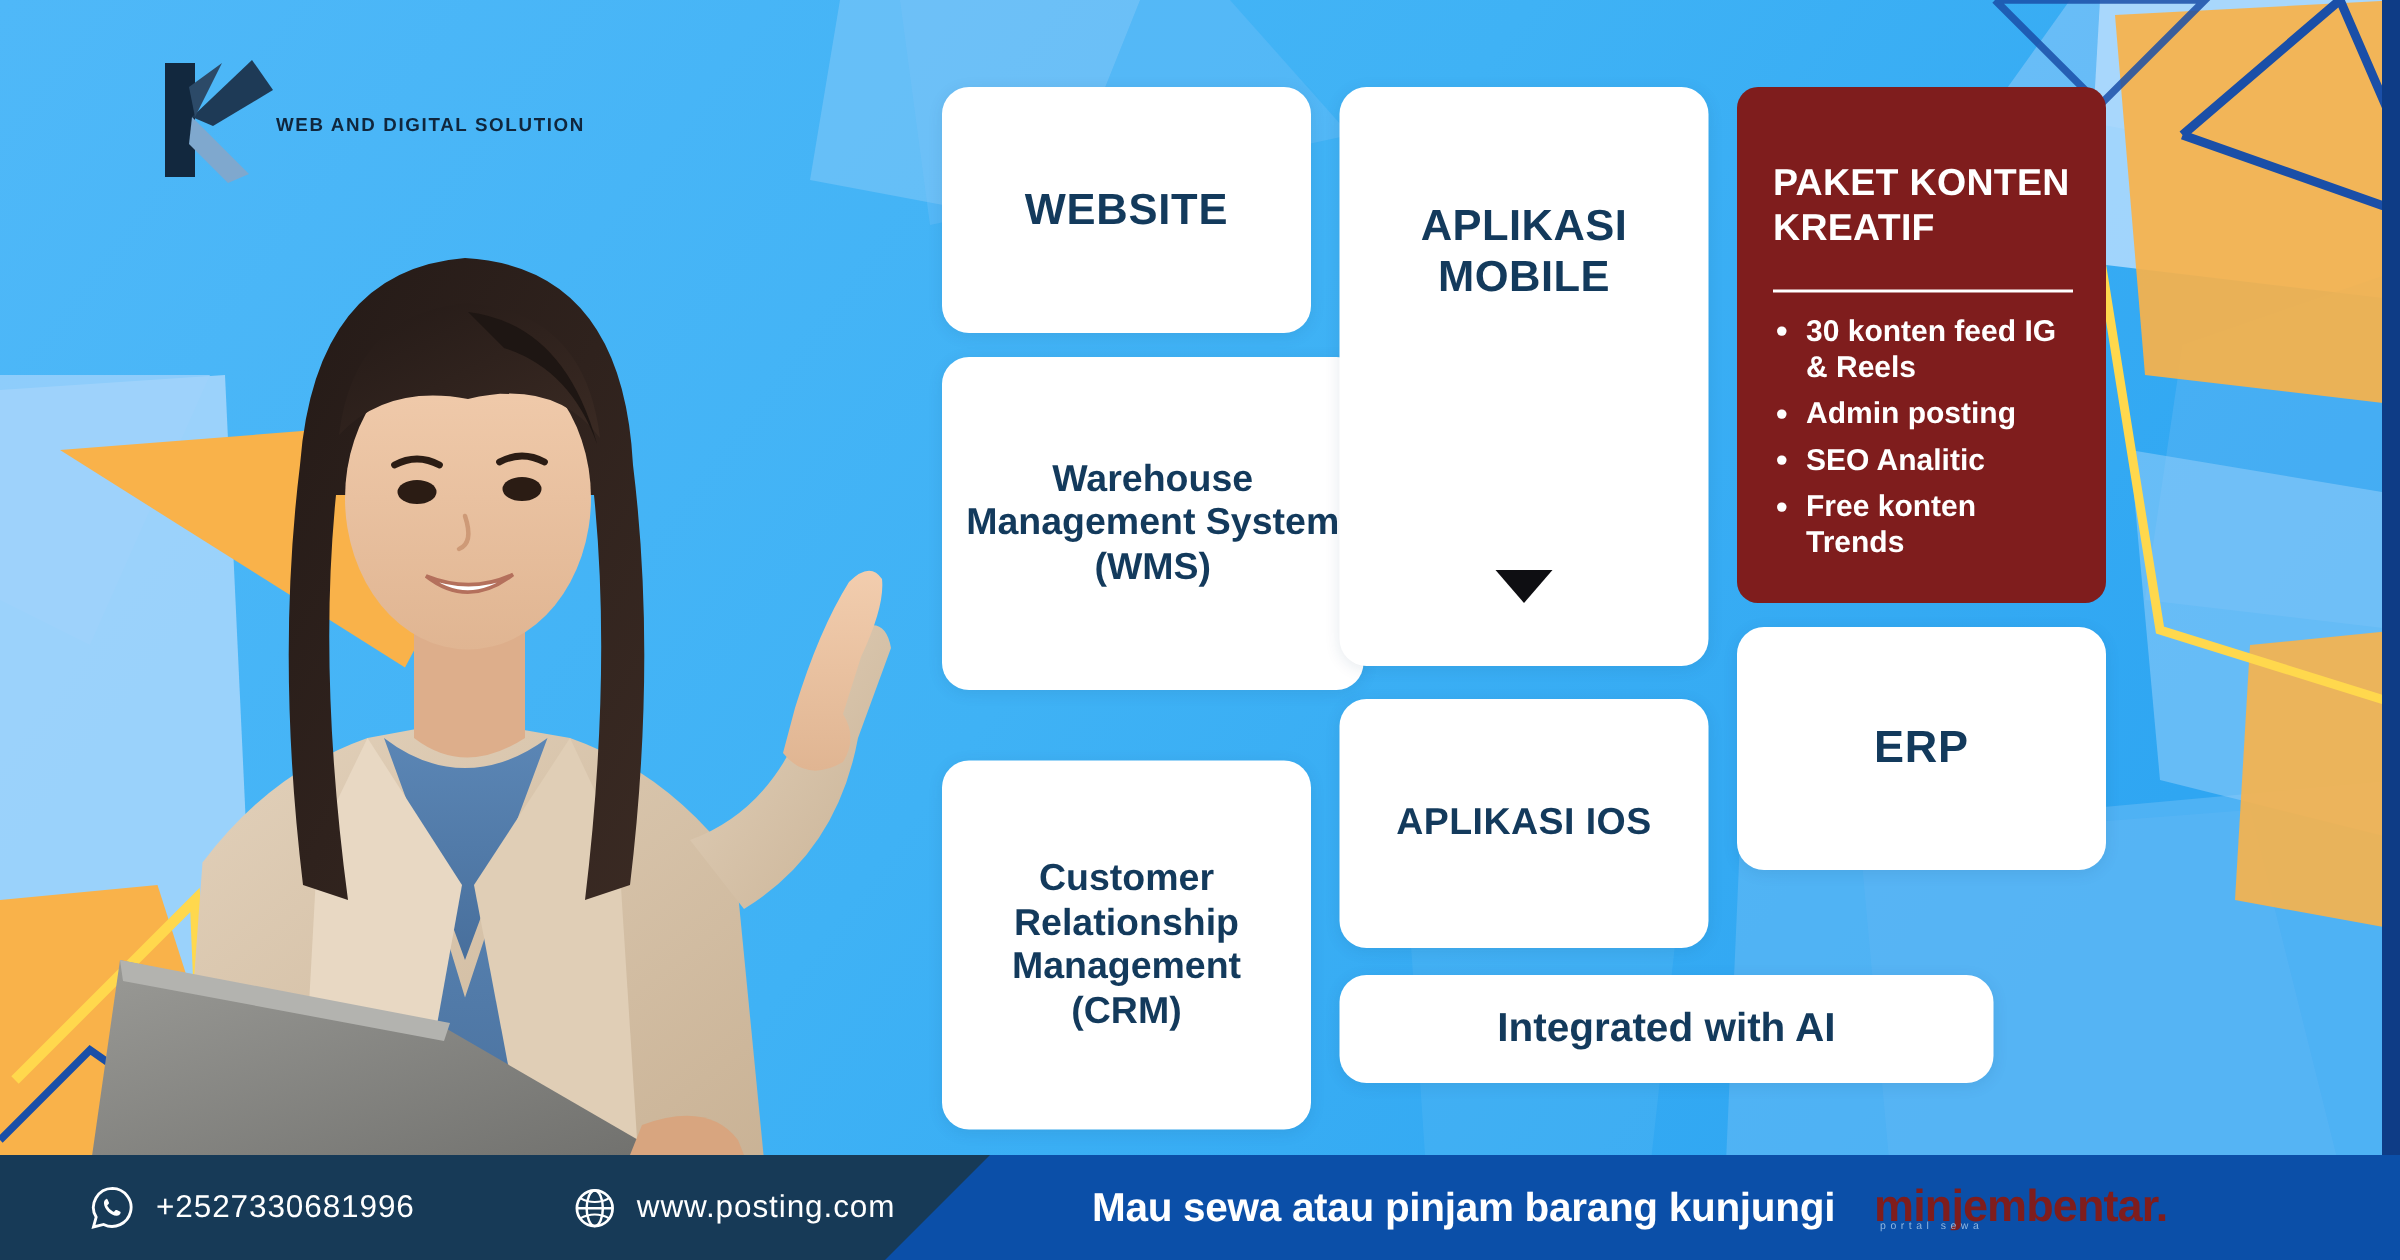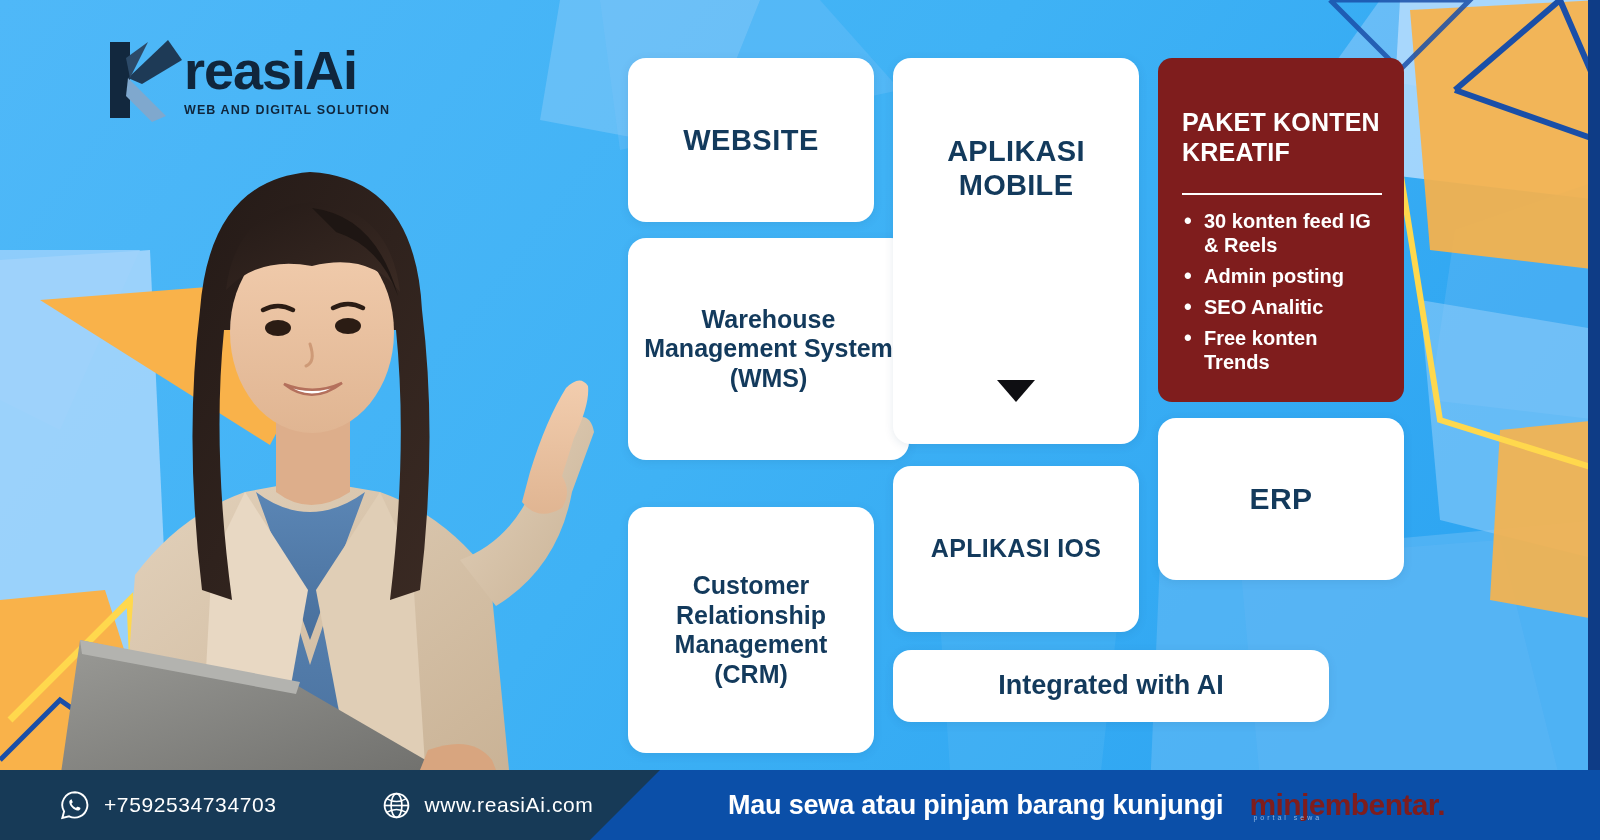--- a/index.html
+++ b/index.html
@@ -189,21 +189,20 @@
 </div>
 
 <div class="logo">
   <svg class="logo-mark" viewBox="0 0 74 84">
     <polygon points="2,4 22,4 22,80 2,80" fill="#12283E"></polygon>
     <polygon points="20,40 60,2 74,22 34,46" fill="#1E3A56"></polygon>
     <polygon points="20,40 58,78 44,84 18,58" fill="#7FA8CE"></polygon>
     <polygon points="18,20 40,4 22,40" fill="#2C4A68"></polygon>
   </svg>
   <div class="logo-text">
-    <div class="logo-word">reasiAi</div>
     <div class="logo-tag">WEB AND DIGITAL SOLUTION</div>
   </div>
 </div>
 
 <div class="card" id="card-website">
   <div class="t">WEBSITE</div>
 </div>
 
 <div class="card" id="card-wms">
   <div class="t">Warehouse Management System (WMS)</div>
@@ -244,31 +243,31 @@
 <div class="footer">
   <div class="f-left"></div>
   <div class="f-right"></div>
 
   <div class="f-items">
     <div class="f-item" id="f-wa">
       <svg width="30" height="30" viewBox="0 0 30 30">
         <path d="M15 2.2a12.7 12.7 0 0 0-10.9 19.2L2.3 28l6.8-1.7A12.7 12.7 0 1 0 15 2.2Z" fill="none" stroke="#fff" stroke-width="1.9"></path>
         <path d="M10.6 9.2c.4-.1.9 0 1.1.5l.9 2c.2.4.1.7-.2 1l-.7.7c-.2.2-.2.4-.1.6a8.3 8.3 0 0 0 3.9 3.8c.3.1.5.1.7-.1l.7-.8c.3-.3.6-.3 1-.2l2 .9c.5.2.6.7.5 1.1-.3 1.1-1.5 1.9-2.7 1.8-3.9-.2-8.2-4.5-8.4-8.4-.1-1.2.7-2.4 1.8-2.7Z" fill="#fff"></path>
       </svg>
-      <span class="txt">+7592534734703</span>
+      <span class="txt">+2527330681996</span>
     </div>
 
     <div class="f-item" id="f-web">
       <svg width="29" height="29" viewBox="0 0 30 30">
         <circle cx="15" cy="15" r="12.3" fill="none" stroke="#fff" stroke-width="1.9"></circle>
         <ellipse cx="15" cy="15" rx="5.6" ry="12.3" fill="none" stroke="#fff" stroke-width="1.7"></ellipse>
         <line x1="2.7" y1="15" x2="27.3" y2="15" stroke="#fff" stroke-width="1.7"></line>
         <path d="M5.3 8.2a20 20 0 0 0 19.4 0M5.3 21.8a20 20 0 0 1 19.4 0" fill="none" stroke="#fff" stroke-width="1.5"></path>
       </svg>
-      <span class="txt">www.reasiAi.com</span>
+      <span class="txt">www.posting.com</span>
     </div>
   </div>
 
   <div class="f-cta">
     <span class="msg">Mau sewa atau pinjam barang kunjungi</span>
     <span class="f-brand">
       <span class="bname">minjembentar.</span>
       <span class="bsub">portal sewa</span>
     </span>
   </div>

